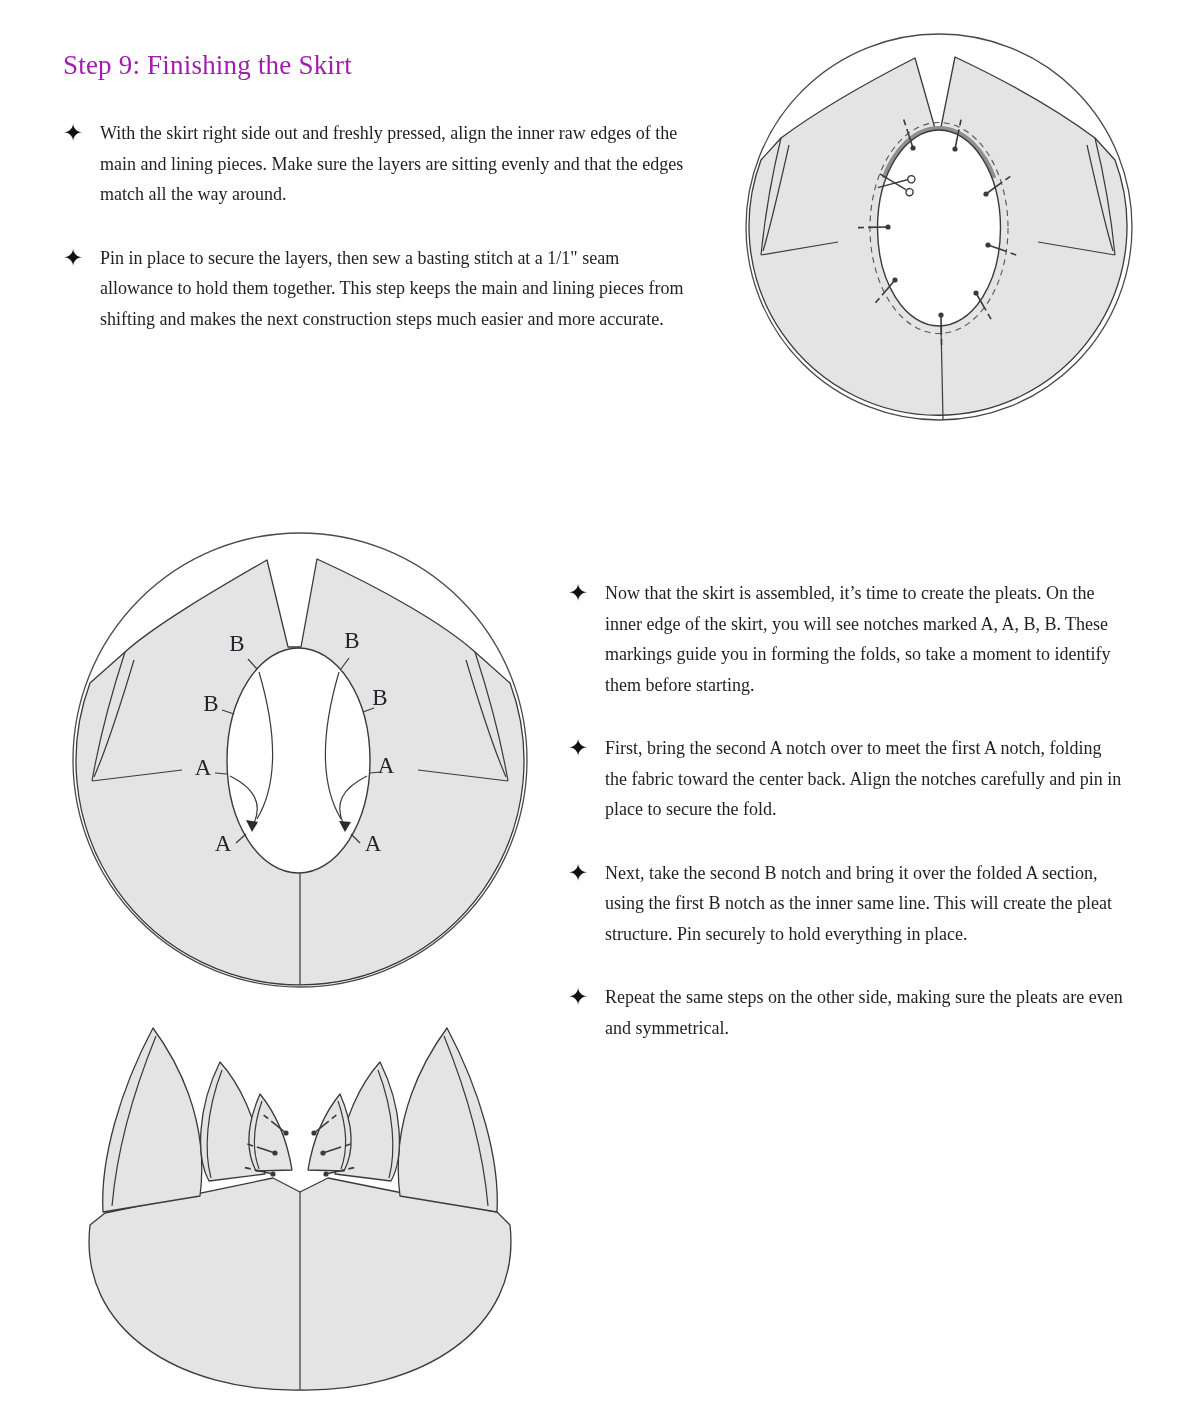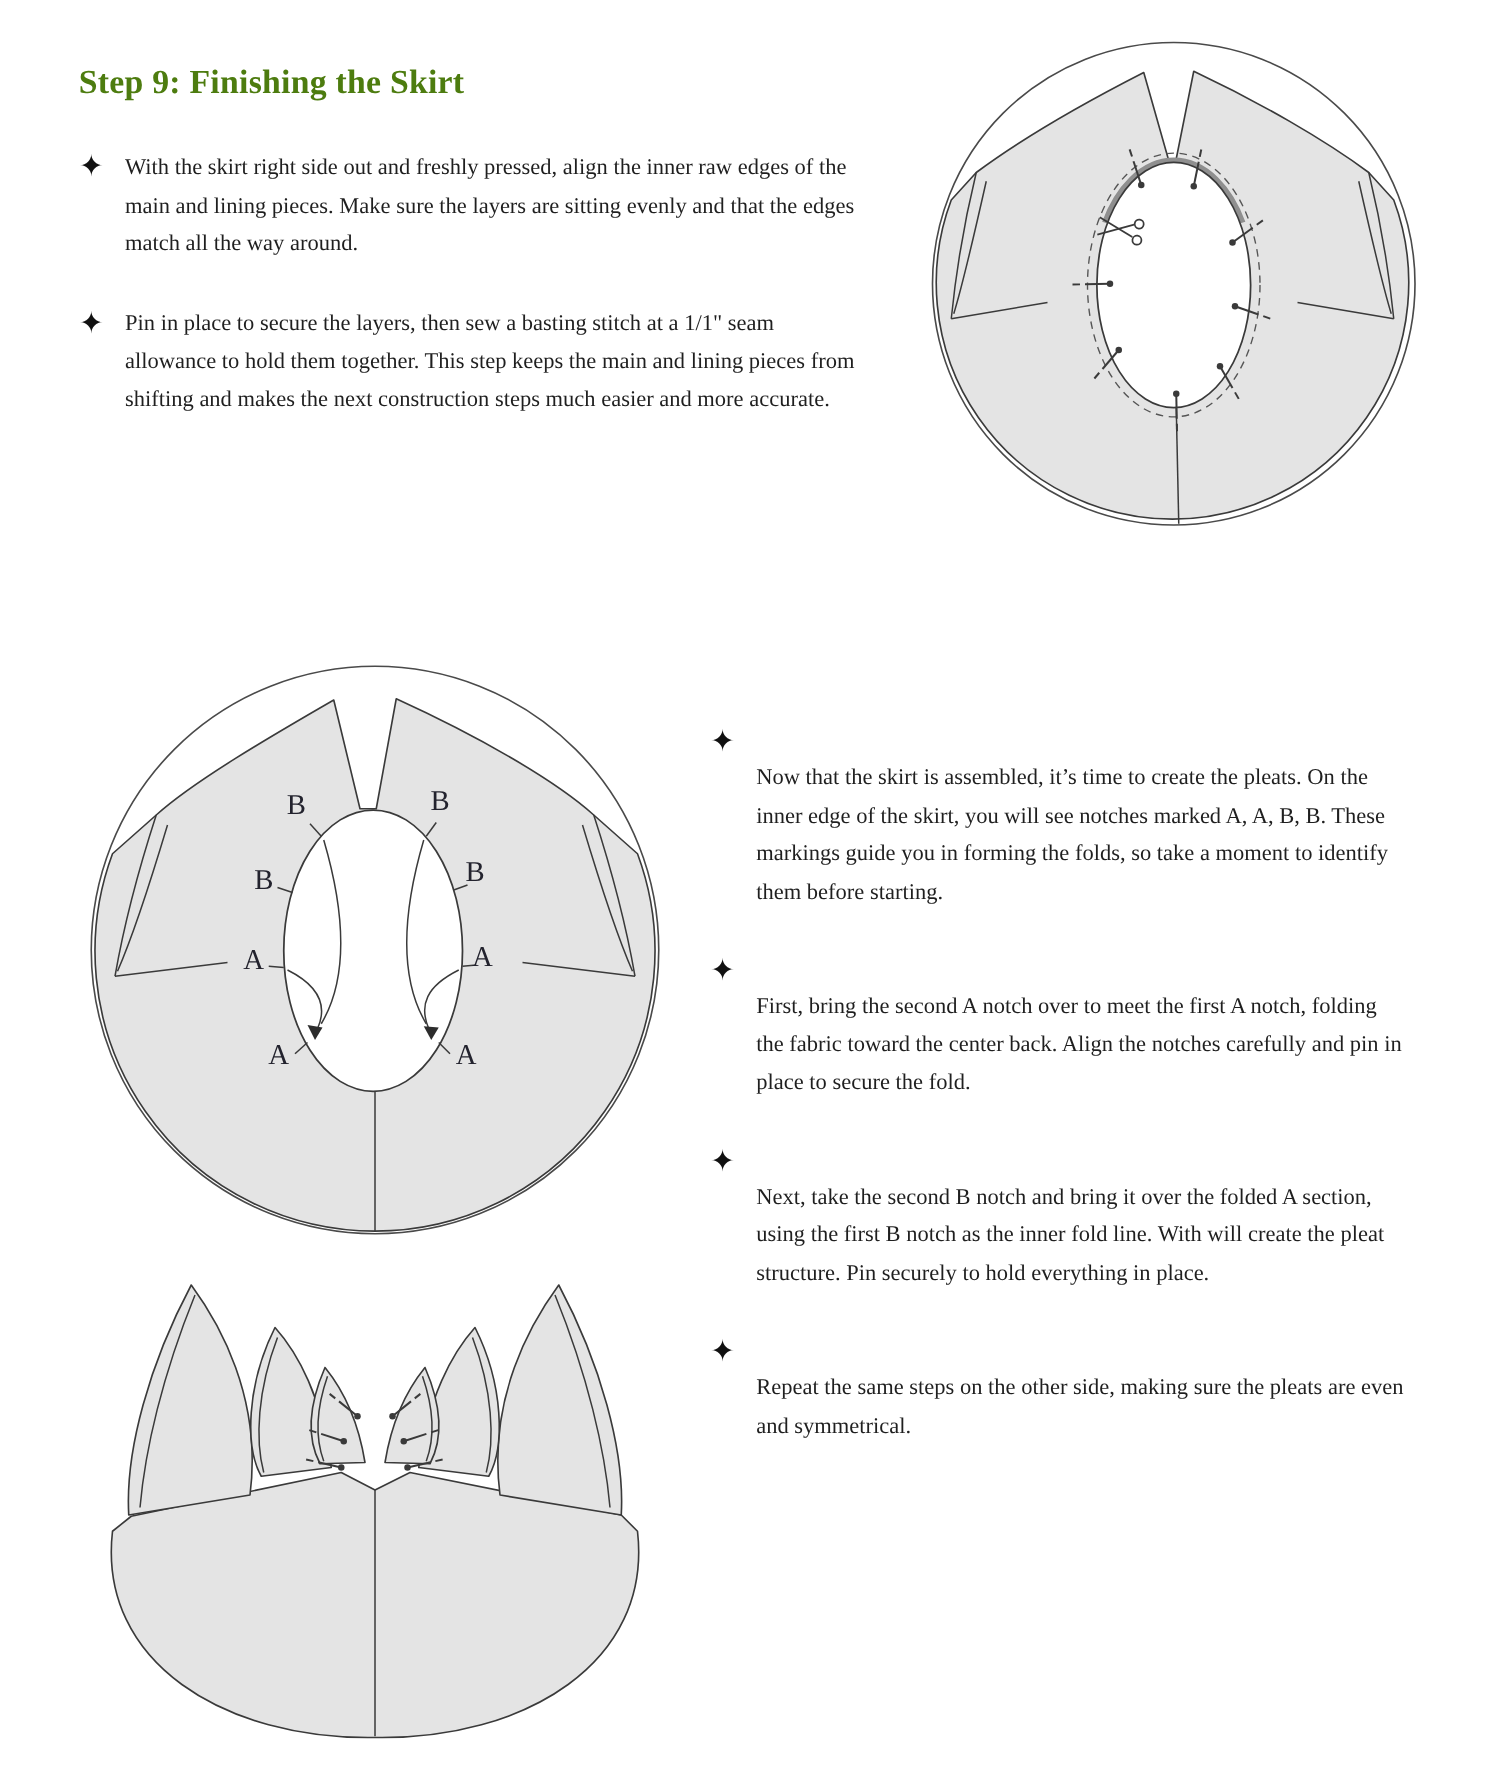--- a/index.html
+++ b/index.html
@@ -8,33 +8,33 @@
     width:1196px;height:1426px;
     background:#ffffff;
     font-family:"Liberation Serif", serif;
     color:#1f1f1f;
     overflow:hidden;
   }
   .step{position:absolute;}
   .step9{left:63px;top:48px;width:645px;}
   .step10{left:568px;top:578px;width:568px;}
   h2.step-heading{
-    font-size:27px;font-weight:bold;line-height:34px;
-    margin:0 0 36px 0;color:#4d7c0f;letter-spacing:0.2px;
+    font-size:27px;font-weight:normal;line-height:34px;
+    margin:0 0 36px 0;color:#a21caf;letter-spacing:0.2px;
   }
   .bullets{margin:0;padding:0;list-style:none;}
   .bullet{display:flex;margin:0 0 33px 0;}
   .bullet .star{
     flex:0 0 24px;width:24px;margin-right:13px;
     font-family:"DejaVu Sans", sans-serif;
     font-size:24px;line-height:30px;color:#111;
   }
   .bullet p{margin:0;font-size:18px;line-height:30.5px;}
   .step9 .bullet p{width:590px;}
-  .step10 .bullet p{width:518px;margin-top:28px;}
+  .step10 .bullet p{width:518px;}
   figure.fig{position:absolute;margin:0;padding:0;}
   .figA{left:728px;top:20px;width:460px;height:420px;}
   .figB{left:60px;top:520px;width:480px;height:480px;}
   .figC{left:60px;top:1000px;width:480px;height:426px;}
   svg{display:block;}
   .outline{stroke:#3a3a3a;fill:none;stroke-width:1.2;}
   .fabric{fill:#e4e4e4;stroke:#3a3a3a;stroke-width:1.3;stroke-linejoin:round;}
   .lining{fill:#ffffff;stroke:#4a4a4a;stroke-width:1.3;}
   .opening{fill:#ffffff;stroke:#3a3a3a;stroke-width:1.4;}
   .pin{stroke:#3a3a3a;stroke-width:1.6;}
@@ -195,21 +195,21 @@
       <li class="bullet">
         <span class="star">✦</span>
         <p>Now that the skirt is assembled, it’s time to create the pleats. On the inner edge of the skirt, you will see notches marked A, A, B, B. These markings guide you in forming the folds, so take a moment to identify them before starting.</p>
       </li>
       <li class="bullet">
         <span class="star">✦</span>
         <p>First, bring the second A notch over to meet the first A notch, folding the fabric toward the center back. Align the notches carefully and pin in place to secure the fold.</p>
       </li>
       <li class="bullet">
         <span class="star">✦</span>
-        <p>Next, take the second B notch and bring it over the folded A section, using the first B notch as the inner fold line. With will create the pleat structure. Pin securely to hold everything in place.</p>
+        <p>Next, take the second B notch and bring it over the folded A section, using the first B notch as the inner same line. This will create the pleat structure. Pin securely to hold everything in place.</p>
       </li>
       <li class="bullet">
         <span class="star">✦</span>
         <p>Repeat the same steps on the other side, making sure the pleats are even and symmetrical.</p>
       </li>
     </ul>
   </section>
 
   <figure class="fig figC">
     <svg viewBox="0 0 480 426" width="480" height="426">

